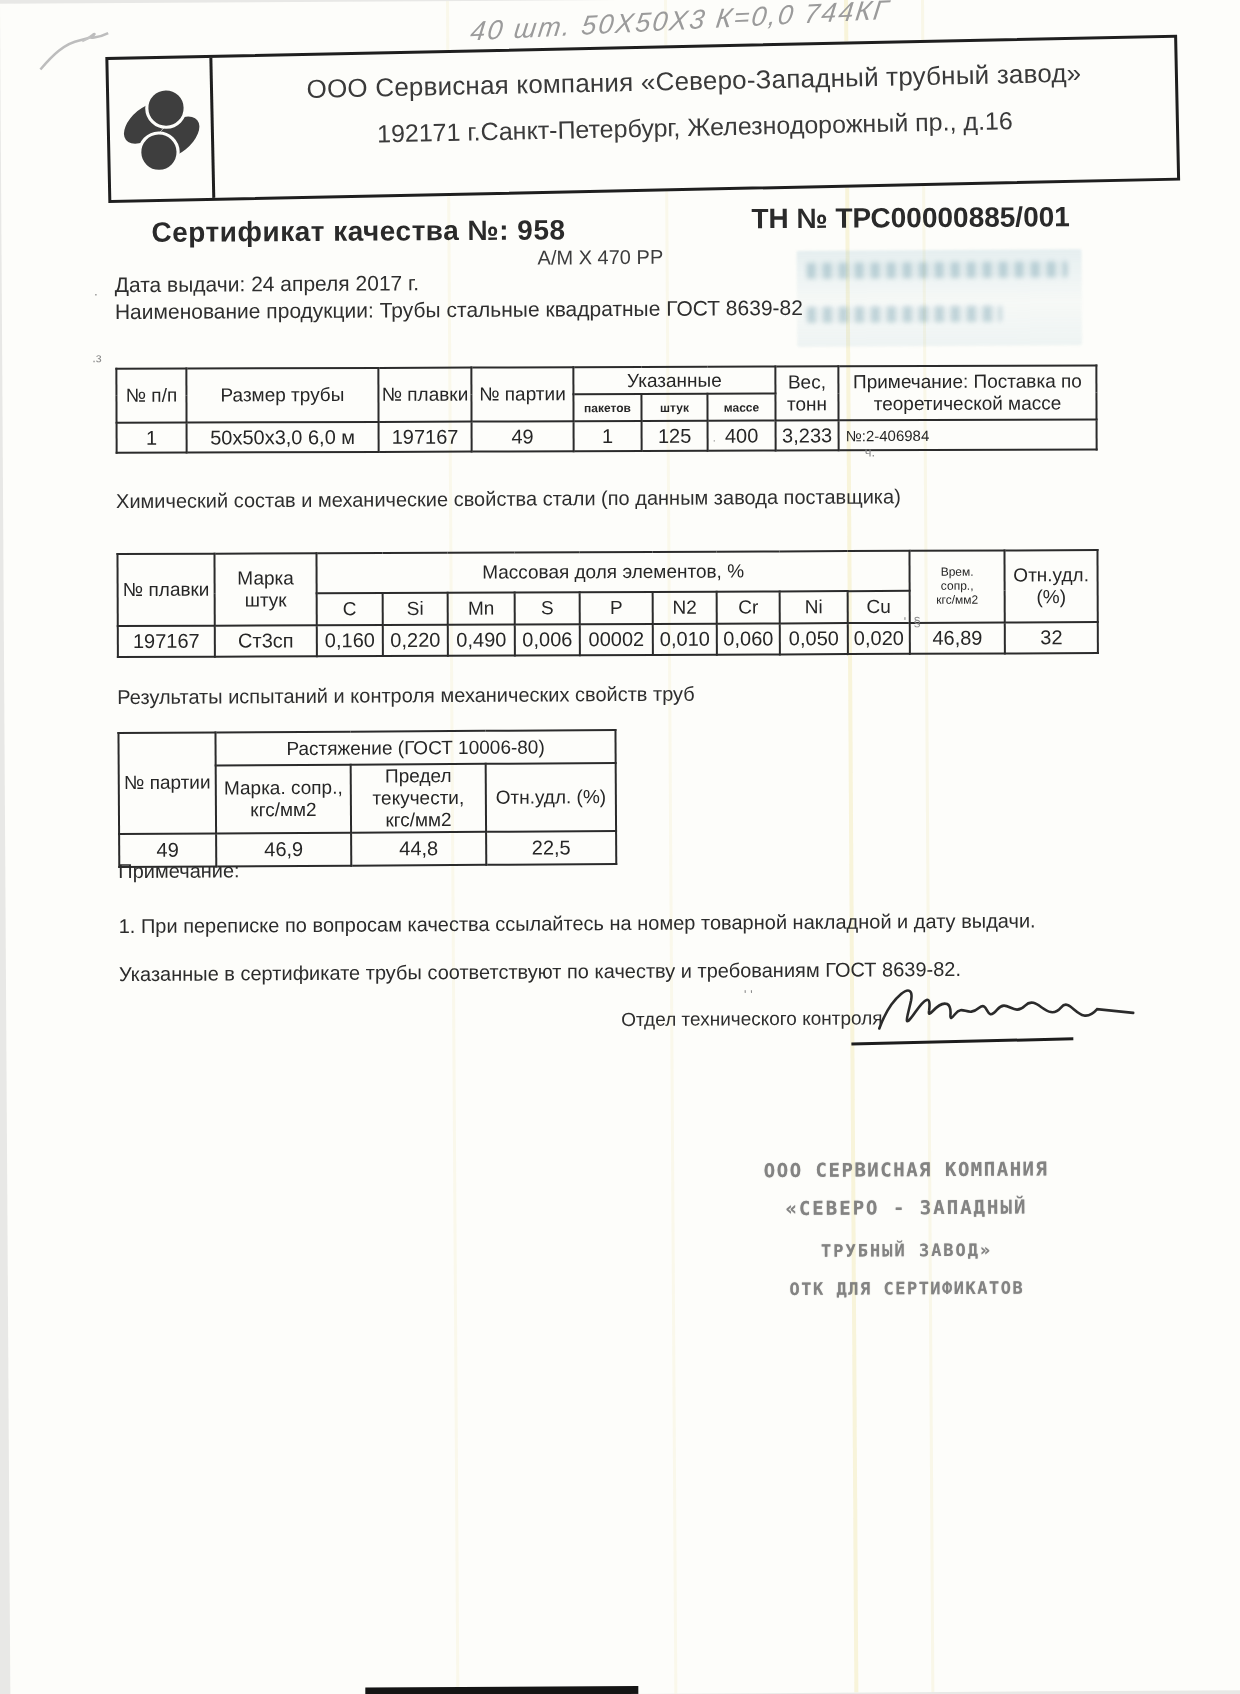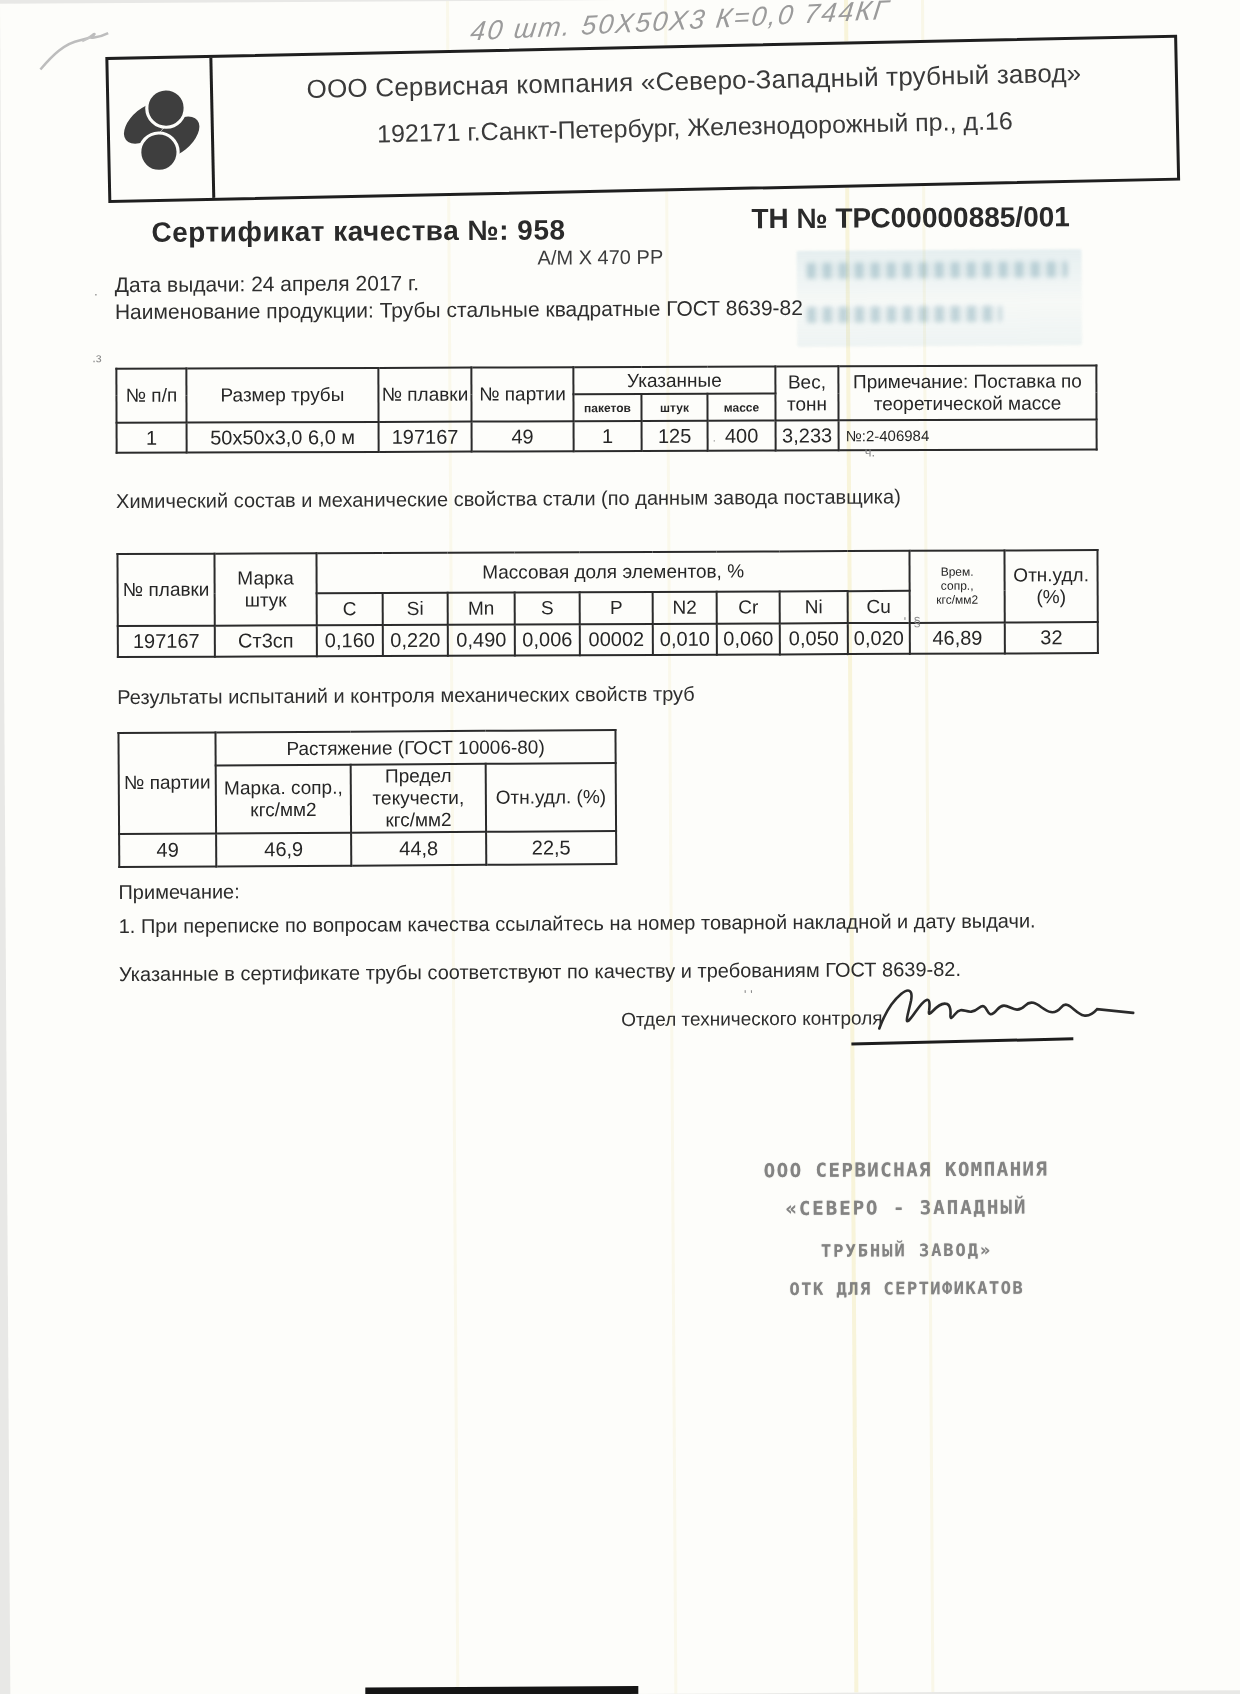--- a/index.html
+++ b/index.html
@@ -69,21 +69,21 @@
   .t2 .small3{font-size:12px;line-height:1.15;}
   .t2 td{font-size:20px;}
   .t3{left:113px;top:729px;}
   .t3 th{font-size:19px;line-height:1.15;}
   .t3 td{font-size:20px;}
 
   .section-text{font-size:20px;color:#2e2e2e;}
   .sec-chem{left:113px;top:487px;}
   .sec-mech{left:113px;top:683px;}
 
-  .note-label{left:113px;top:878px;font-size:20px;color:#2b2b2b;}
+  .note-label{left:113px;top:857px;font-size:20px;color:#2b2b2b;}
   .note-item{left:113px;top:912px;font-size:20px;color:#2b2b2b;}
   .conformity{left:113px;top:960px;font-size:20px;color:#2b2b2b;}
 
   .sig-label{left:615px;top:1009px;font-size:19px;color:#2e2e2e;}
   .sig-line{left:845px;top:1042px;width:222px;height:3px;background:#1d1d1d;transform:rotate(-1deg);}
   .sig-svg{left:865px;top:968px;}
 
   
   .stamp-block{left:713px;top:1160px;width:372px;text-align:center;color:#6e6e6e;
     font-family:"DejaVu Sans Mono",monospace;font-weight:bold;}

